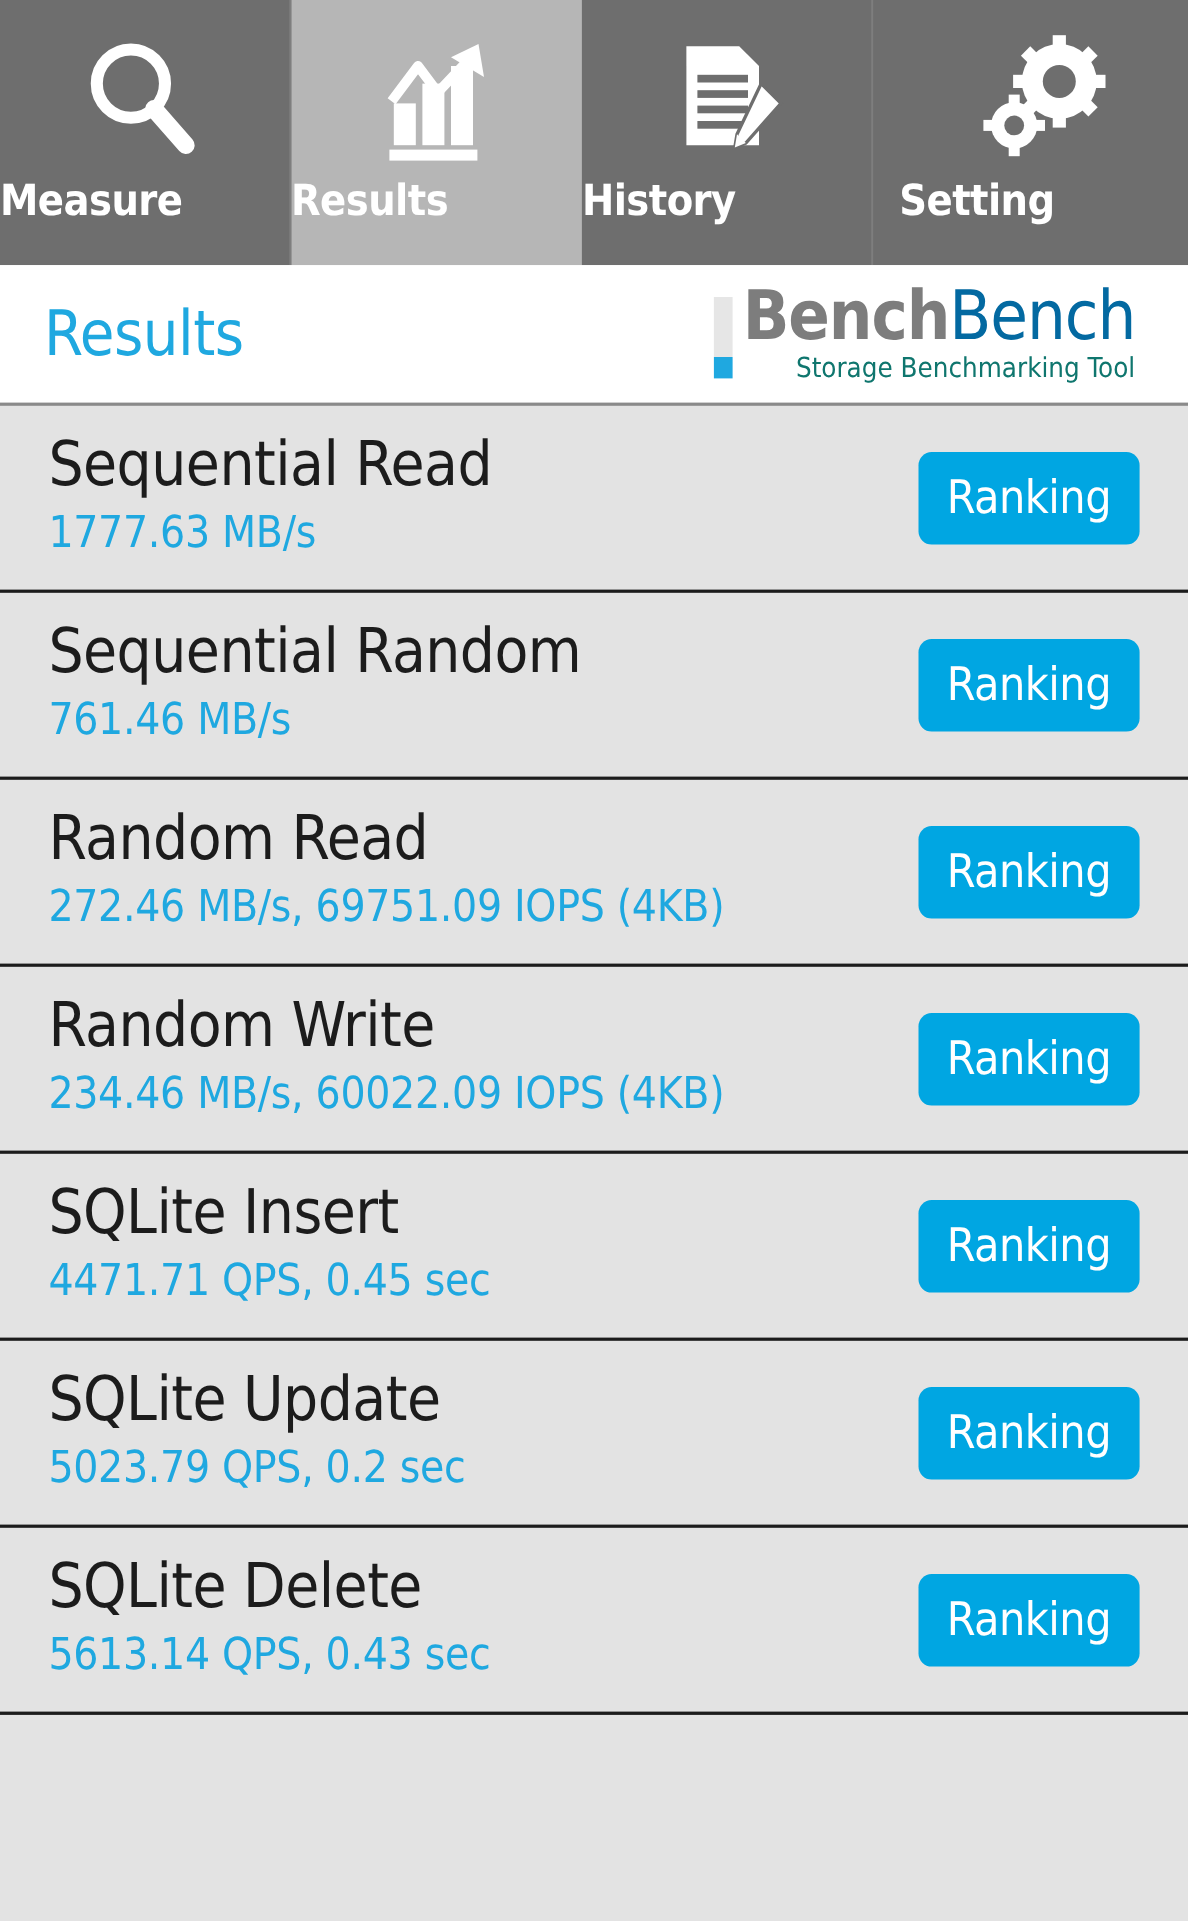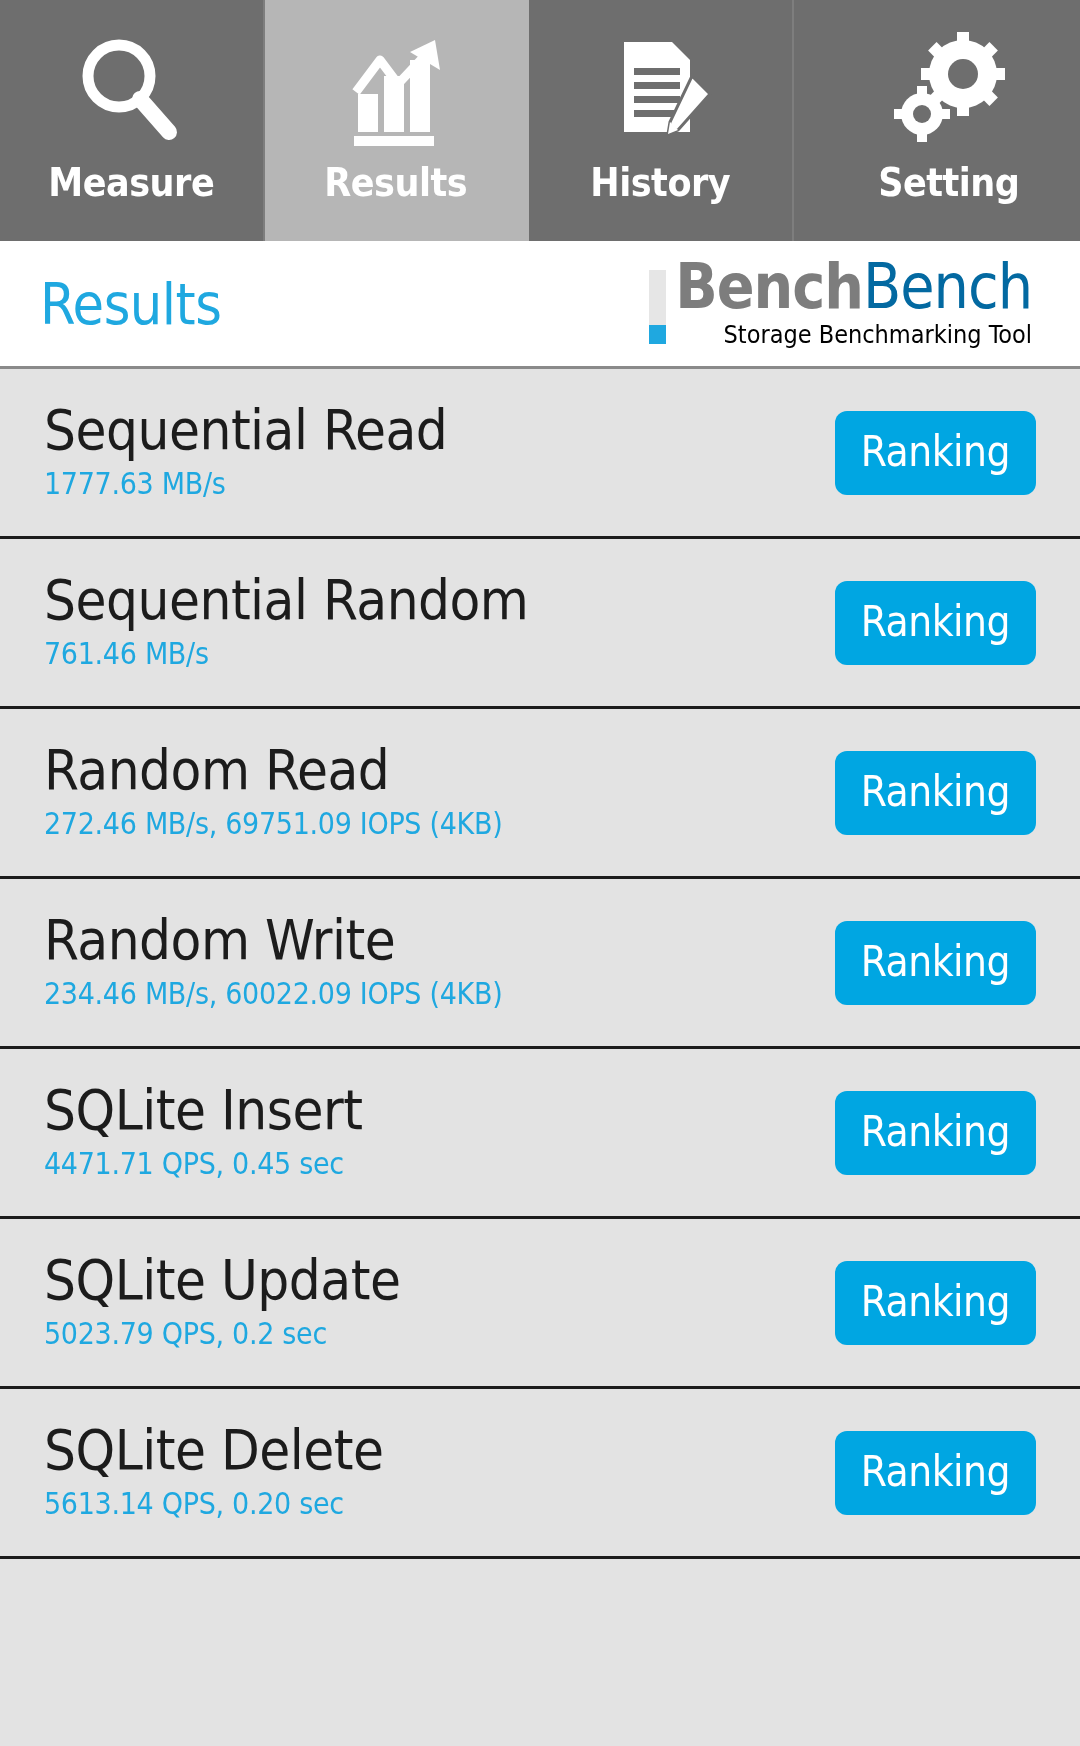--- a/index.html
+++ b/index.html
@@ -8,21 +8,21 @@
     background:#e3e3e3;
     font-family:"DejaVu Sans Condensed","Liberation Sans",sans-serif;
     overflow:hidden;
   }
 
   
   .tabbar { display:flex; height:241px; width:1080px; background:#6e6e6e; }
   .tab {
     flex:1 1 0; position:relative;
     display:flex; flex-direction:column;
-    align-items:center; justify-content:flex-start;
+    justify-content:flex-start;
     background:#6e6e6e;
     border-right:2px solid #7e7e7e;
     padding-top:26px;
   }
   .tab:last-child { border-right:none;padding-left:24px; }
   .tab.selected { background:#b6b6b6; border-right:2px solid #b6b6b6; }
   .tab-icon { height:128px; display:flex; align-items:center; justify-content:center; }
   .tab-icon svg { display:block; }
   .tab-label {
     color:#ffffff; font-size:39px; font-weight:bold;
@@ -45,40 +45,40 @@
   .logo { display:flex; align-items:flex-start; padding-right:8px; }
   .logo-bar {
     width:17px; height:74px; margin-top:12px; margin-right:9px;
     background:linear-gradient(to bottom, #e6e6e6 0%, #e6e6e6 74%, #1fa8e0 74%, #1fa8e0 100%);
   }
   .logo-text { display:flex; flex-direction:column; }
   .logo-word { font-size:62px; font-weight:bold; line-height:0.95; letter-spacing:-1px; }
   .logo-andro { color:#7d7d7d; }
   .logo-bench { color:#0369a1; font-weight:400; }
   .logo-tag {
-    color:#000000; font-size:25px; text-align:right;
+    color:#0f766e; font-size:25px; text-align:right;
     margin-top:3px; letter-spacing:0px;
   }
 
   
   .results { width:1080px; background:#e3e3e3; }
   .row {
     position:relative; height:170px;
     display:flex; align-items:center; justify-content:space-between;
     padding:0 44px 0 44px;
     border-bottom:3px solid #1c1c1c;
     background:#e3e3e3;
   }
   .row-texts { display:flex; flex-direction:column; justify-content:center; }
   .row-title {
     color:#1c1c1c; font-size:56px; font-weight:400;
     line-height:1.04; letter-spacing:-0.5px;
   }
   .row-value {
-    color:#1fa8e0; font-size:30px; font-weight:400;
+    color:#1fa8e0; font-size:40px; font-weight:400;
     line-height:1.35; margin-top:5px; letter-spacing:-0.3px;
   }
   .ranking-btn {
     background:#00a6e2; color:#ffffff;
     font-size:42px; font-weight:normal;
     border:none; border-radius:12px;
     padding:20px 26px 22px 26px;
     letter-spacing:-0.5px; cursor:pointer;
     line-height:1; min-width:186px; text-align:center;
     font-family:"DejaVu Sans Condensed","Liberation Sans",sans-serif;
@@ -211,17 +211,17 @@
     <div class="row">
       <div class="row-texts">
         <div class="row-title">SQLite Update</div>
         <div class="row-value">5023.79 QPS, 0.2 sec</div>
       </div>
       <button class="ranking-btn">Ranking</button>
     </div>
     <div class="row">
       <div class="row-texts">
         <div class="row-title">SQLite Delete</div>
-        <div class="row-value">5613.14 QPS, 0.20 sec</div>
+        <div class="row-value">5613.14 QPS, 0.43 sec</div>
       </div>
       <button class="ranking-btn">Ranking</button>
     </div>
   </div>
 
 </body></html>

